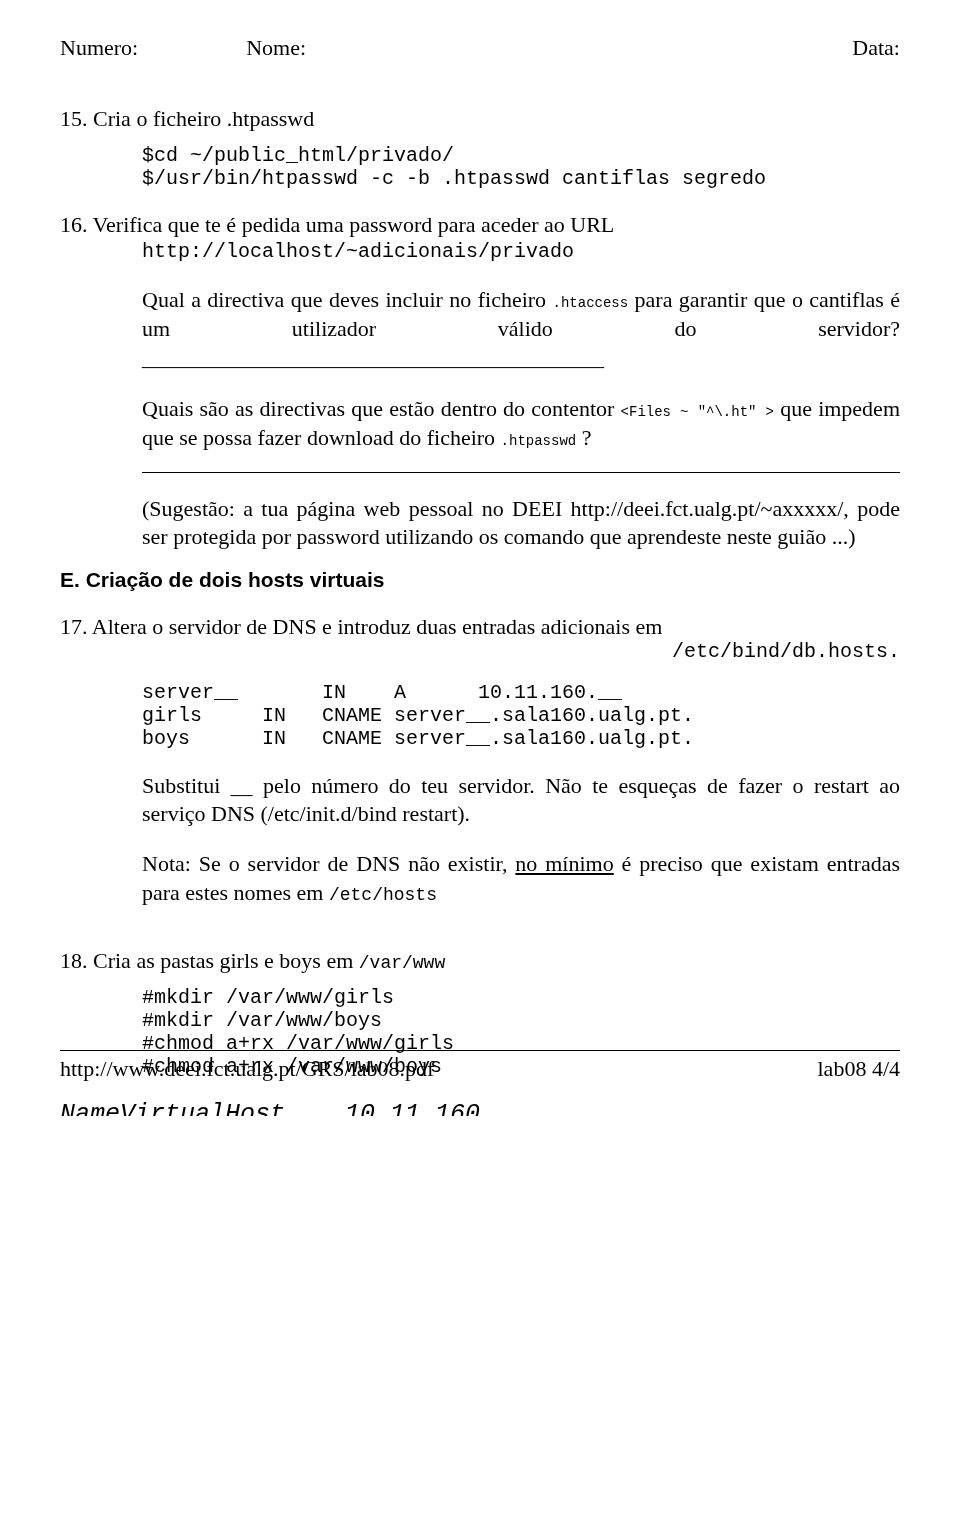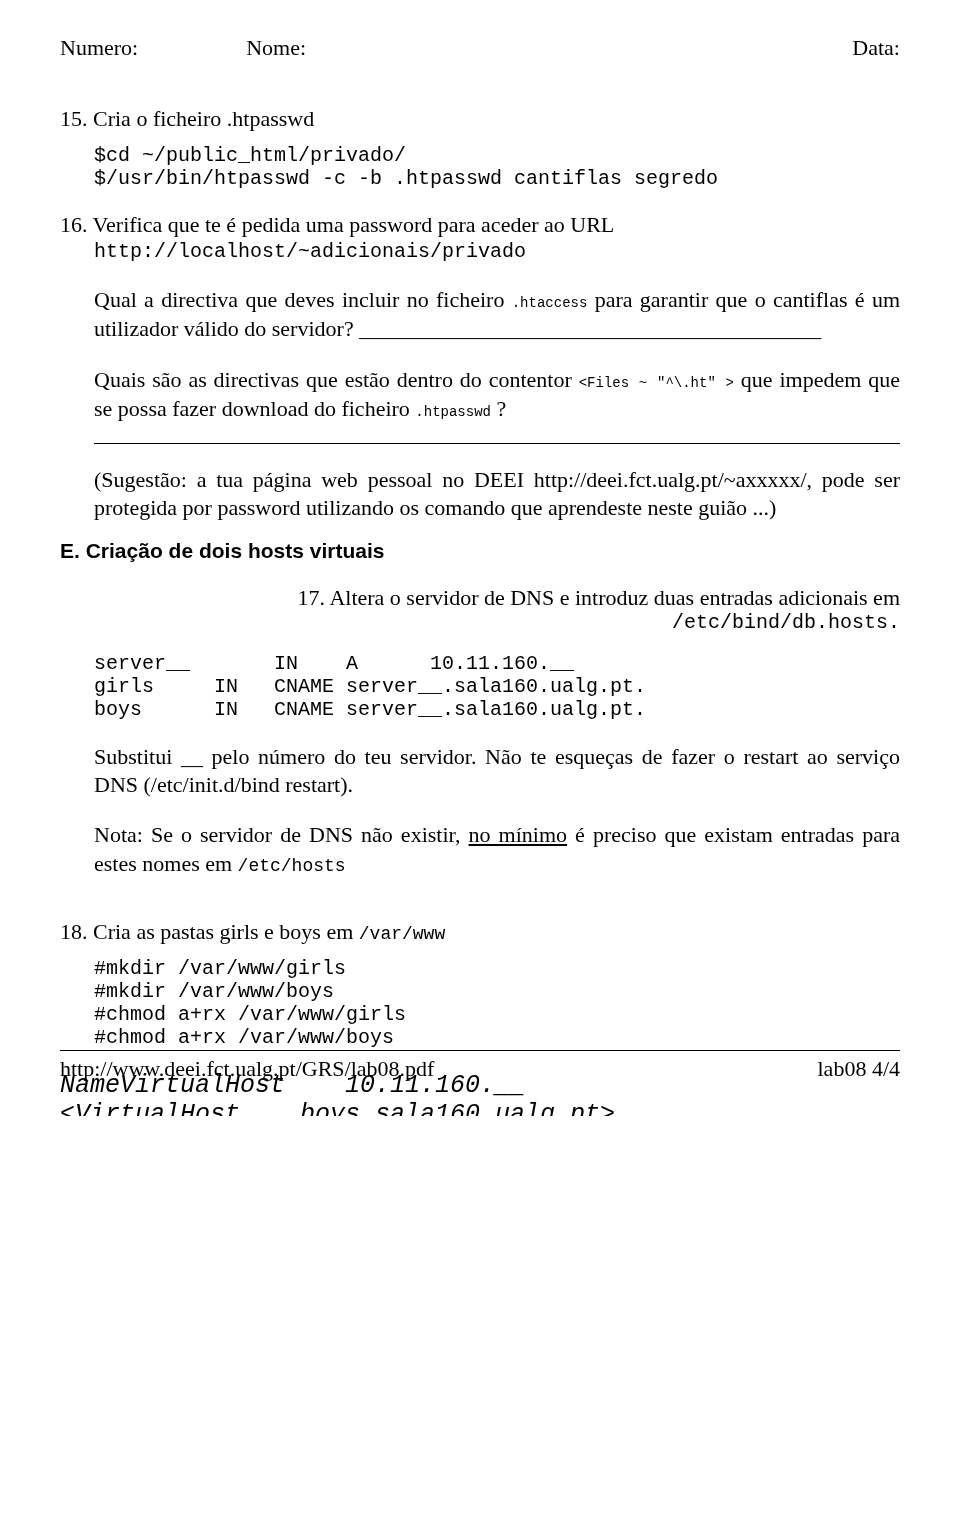--- a/index.html
+++ b/index.html
@@ -26,21 +26,21 @@
   .header-left { flex: 0 0 auto; }
   .header-mid { flex: 0 0 auto; margin-left: 108px; margin-right: auto;}
   .header-right { flex: 0 0 auto; }
   .numbered {
     font-size: 22px;
     margin: 0 0 12px 0;
     padding-left: 28px;
     text-indent: -28px;
   }
   .indent-block {
-    margin-left: 34px;
+    margin-left: 82px;
     margin-right: 0;
   }
   .mono {
     font-family: 'Courier New', Courier, monospace;
     font-size: 20px;
   }
   .mono-block {
     font-family: 'Courier New', Courier, monospace;
     font-size: 20px;
     white-space: pre;
@@ -123,21 +123,21 @@
     <p class="mixed-para" style="margin-bottom:0;">
       <span>Quais são as directivas que estão dentro do contentor </span><span class="mono">&lt;Files ~ "^\.ht" &gt;</span><span> que impedem que se possa fazer download do ficheiro </span><span class="mono">.htpasswd</span><span> ?</span>
     </p>
     <div style="border-bottom:1px solid #000; height:20px; margin-bottom:22px;"></div>
 
     <p class="para">(Sugestão: a tua página web pessoal no DEEI http://deei.fct.ualg.pt/~axxxxx/, pode ser protegida por password utilizando os comando que aprendeste neste guião ...)</p>
   </div>
 
   <p class="section-h">E. Criação de dois hosts virtuais</p>
 
-  <p class="numbered" style="margin-bottom:0;text-align:right;">17. Altera o servidor de DNS e introduz duas entradas adicionais em</p>
+  <p class="numbered" style="margin-bottom:0;">17. Altera o servidor de DNS e introduz duas entradas adicionais em</p>
   <div class="indent-block">
     <div class="mono" style="margin-bottom:18px;text-align:right;">/etc/bind/db.hosts.</div>
     <div class="mono-block-sm">server__       IN    A      10.11.160.__
 girls     IN   CNAME server__.sala160.ualg.pt.
 boys      IN   CNAME server__.sala160.ualg.pt.</div>
 
     <p class="para">Substitui __ pelo número do teu servidor. Não te esqueças de fazer o restart ao serviço DNS (/etc/init.d/bind restart).</p>
 
     <p class="mixed-para" style="margin-bottom:40px;">
       <span>Nota: Se o servidor de DNS não existir, </span><span class="u">no mínimo</span><span> é preciso que existam entradas para estes nomes  em </span><span class="mono" style="font-size:18px;">/etc/hosts</span>

